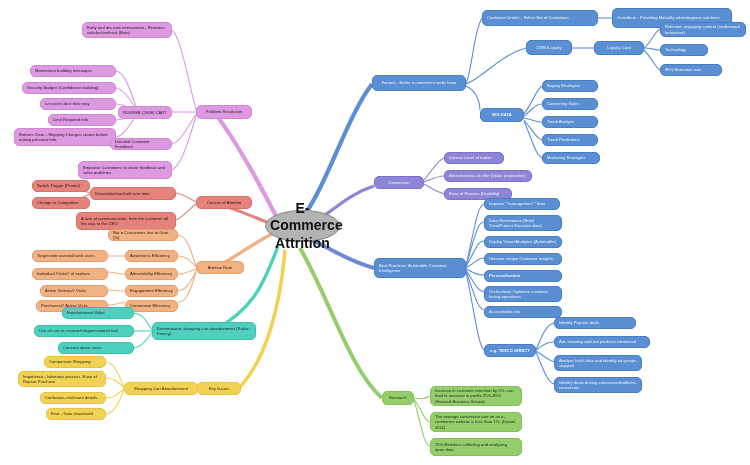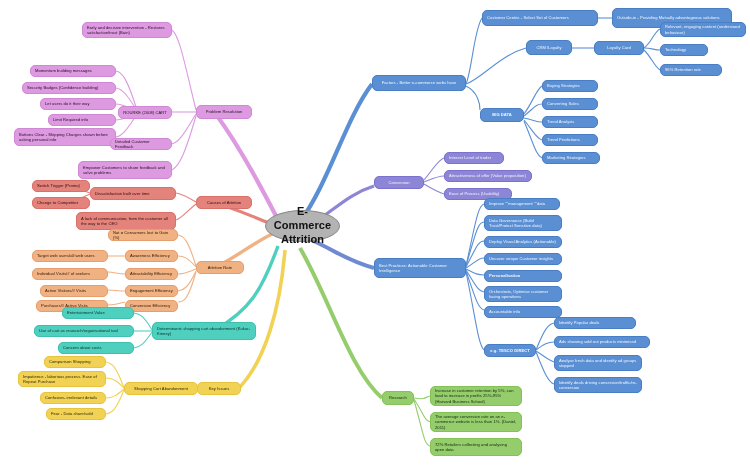--- a/index.html
+++ b/index.html
@@ -6,21 +6,21 @@
   body{width:750px;height:465px;position:relative;overflow:hidden;
        font-family:"Liberation Sans","DejaVu Sans",sans-serif;}
   #canvas{position:absolute;left:0;top:0;width:750px;height:465px;}
   svg.links{position:absolute;left:0;top:0;width:750px;height:465px;pointer-events:none;}
   .node{position:absolute;box-sizing:border-box;border-radius:5px;
         display:flex;align-items:center;padding:2px 4px;
         font-size:4.1px;line-height:1.30;letter-spacing:.05px;color:#1a1a1a;}
   .node span{display:block;width:100%;}
   .center{border-radius:50%;background:#b3b3b3;border:1px solid #8a8a8a;
           justify-content:center;text-align:center;font-weight:bold;
-          font-size:11px;color:#111;line-height:1.25;}
+          font-size:14px;color:#111;line-height:1.25;}
   
   .c-blue   {background:#5b8fd4;border:1px solid #4a7ec4;color:#f2f6fc;}
   .c-purple {background:#8d86d6;border:1px solid #7a72cc;color:#f4f3fd;}
   .c-pink   {background:#dd9ae0;border:1px solid #cf88d4;color:#241024;}
   .c-red    {background:#e4827c;border:1px solid #d9706a;color:#2a100e;}
   .c-orange {background:#f0b183;border:1px solid #e69f6c;color:#2b1708;}
   .c-teal   {background:#4fcfbe;border:1px solid #3dc0ae;color:#07302b;}
   .c-yellow {background:#f2d254;border:1px solid #e6c440;color:#2e2603;}
   .c-green  {background:#95cd6d;border:1px solid #84c157;color:#12260a;}
   .t-center{justify-content:center;text-align:center;}

